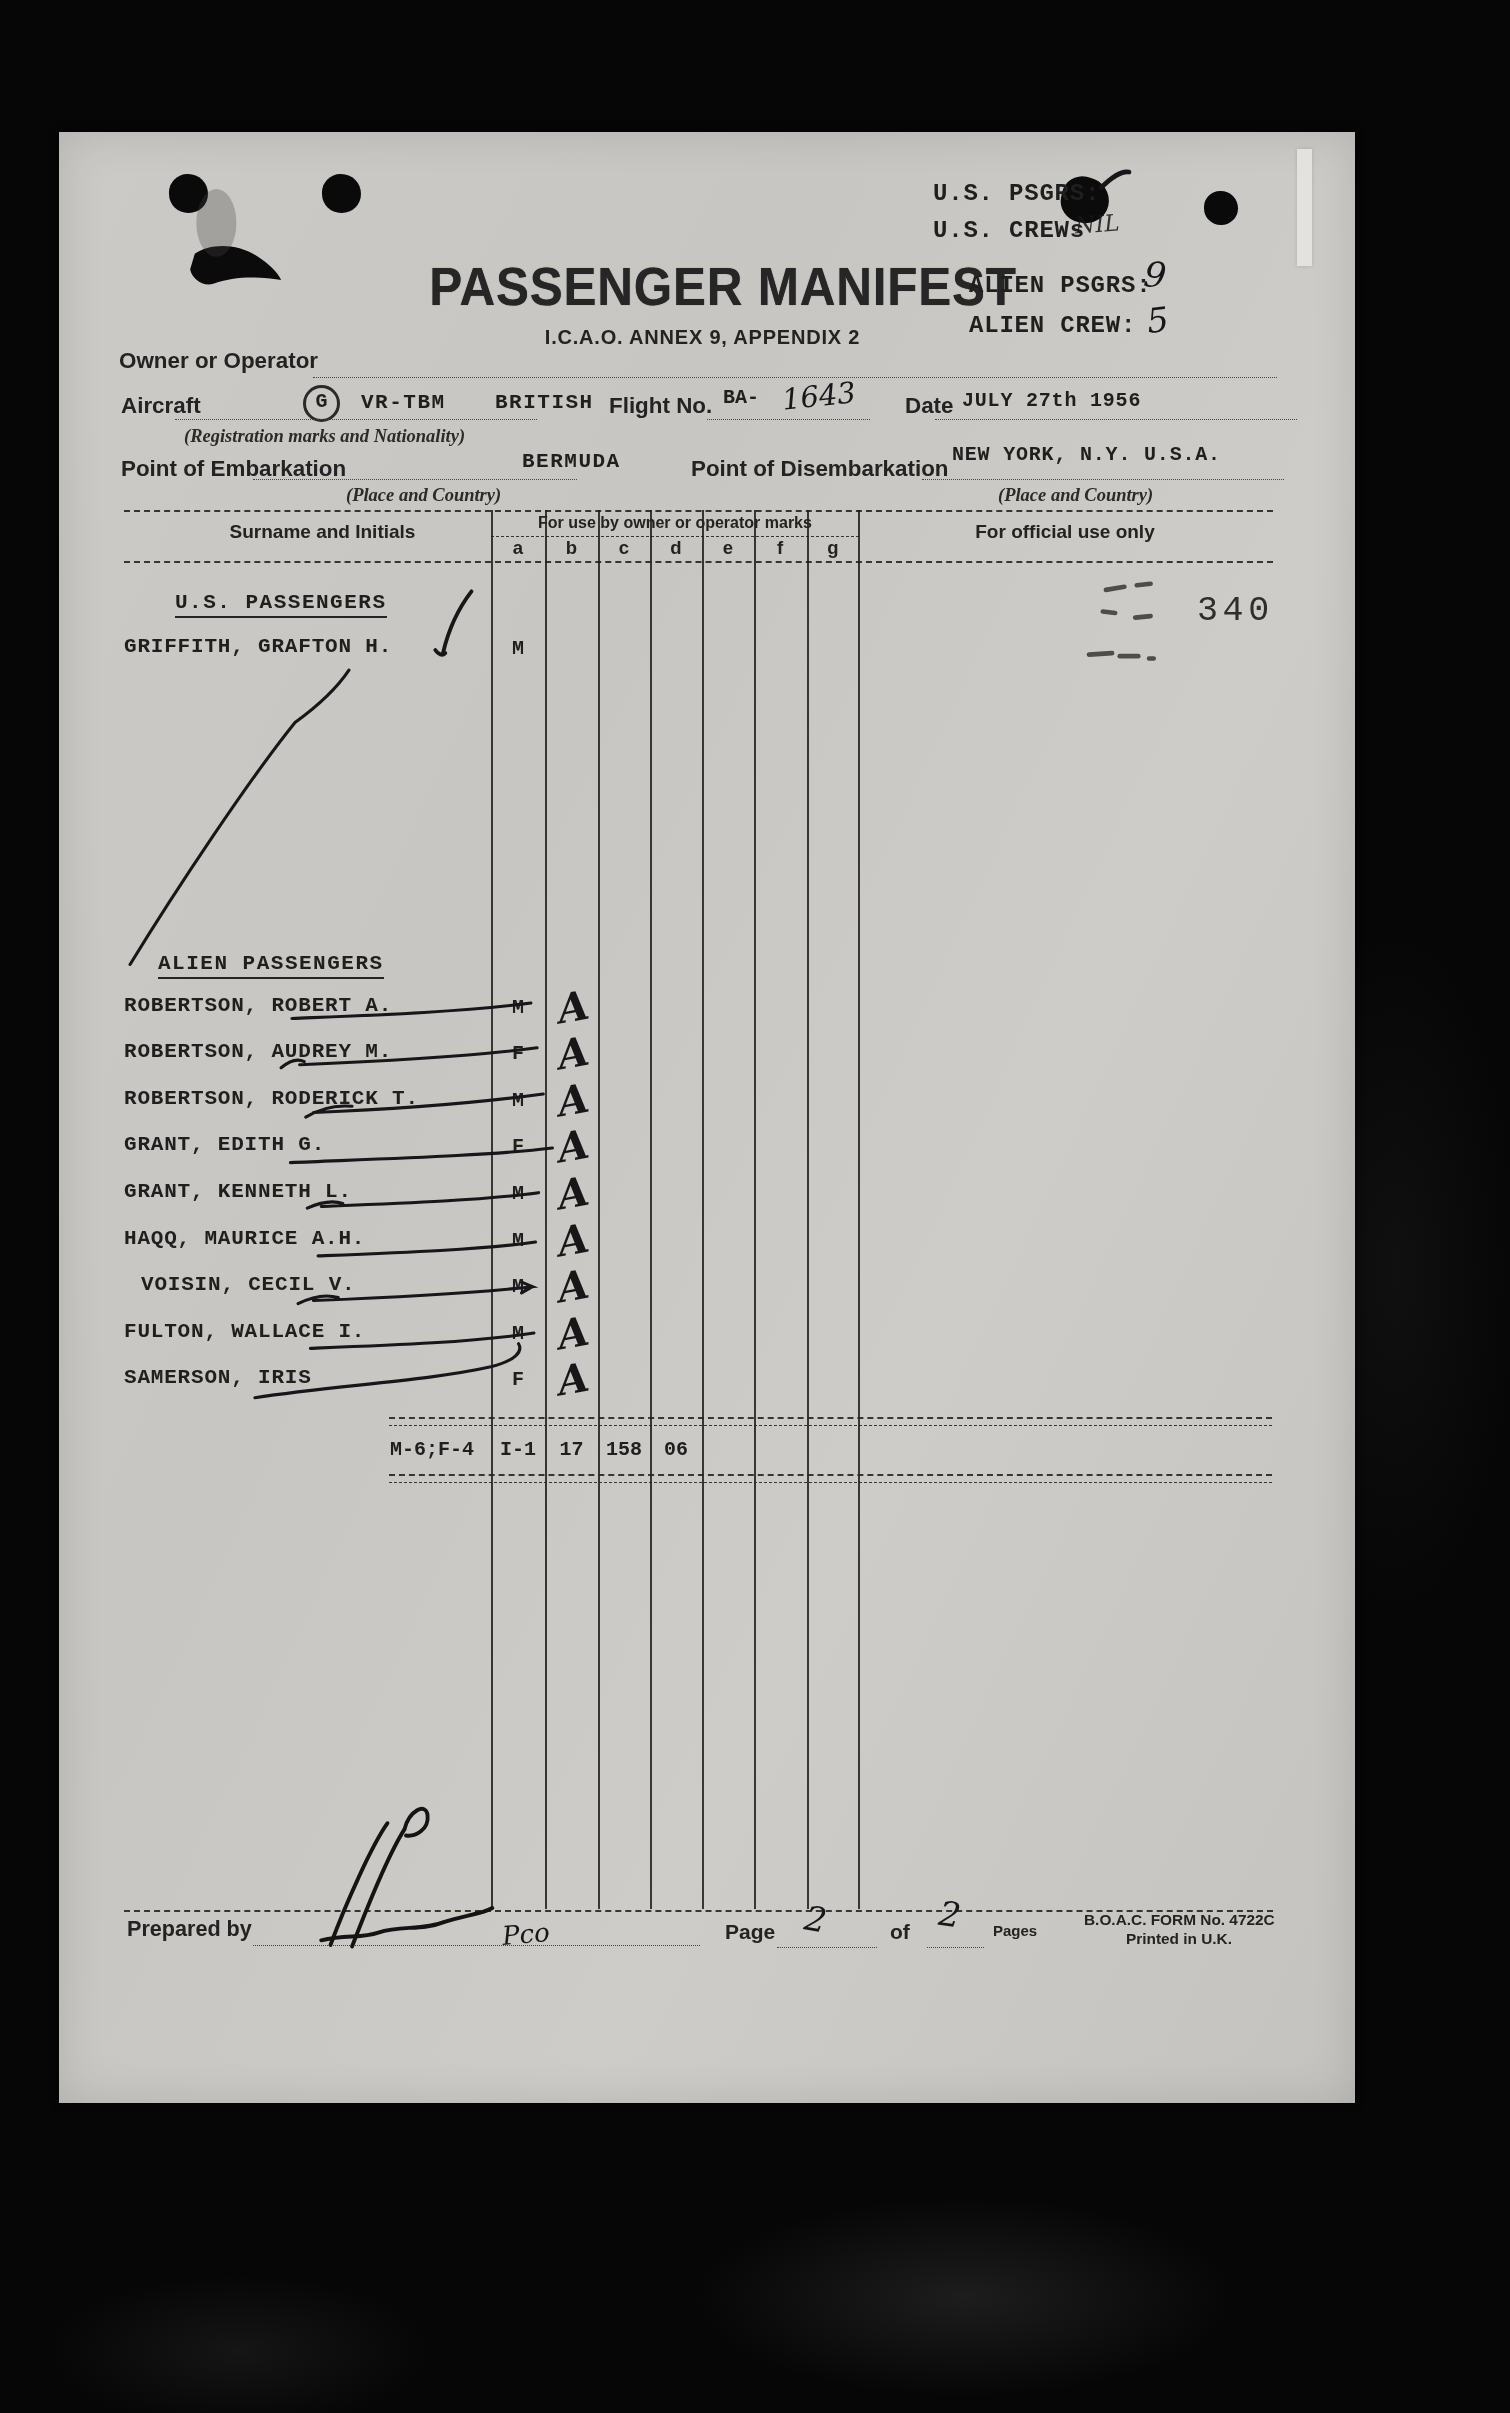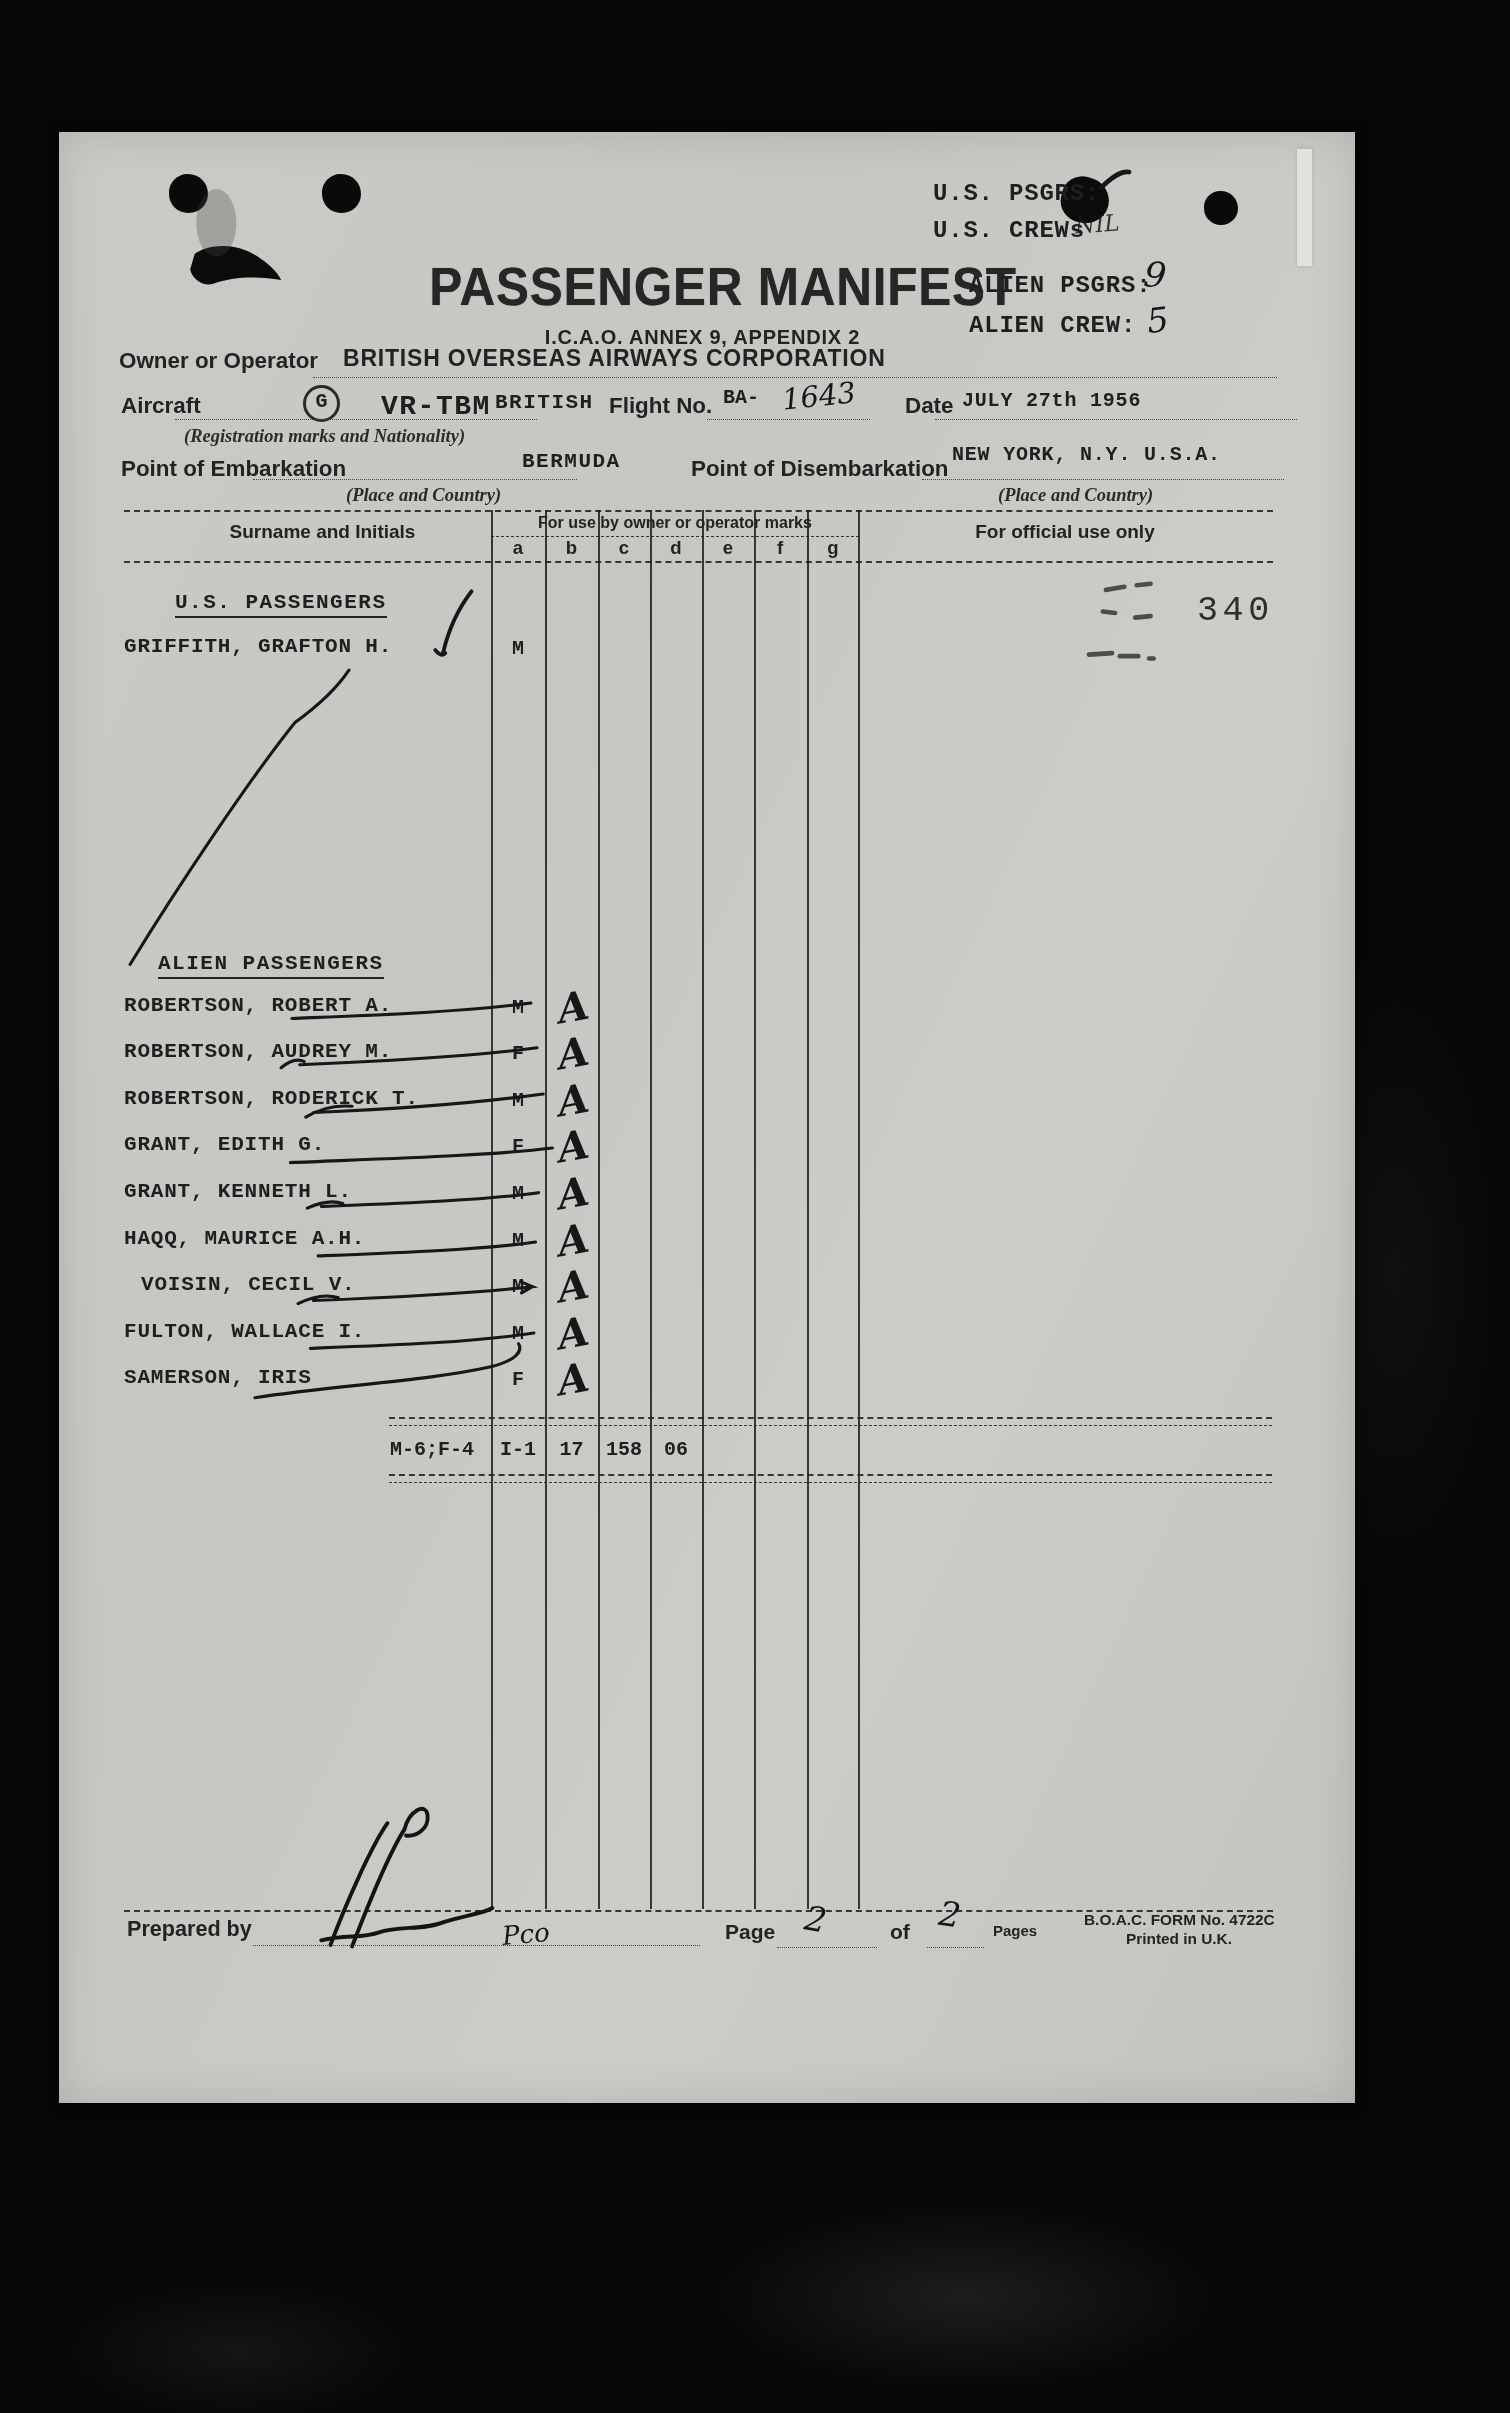--- a/index.html
+++ b/index.html
@@ -59,26 +59,25 @@
 
   <div class="abs sans" style="left:362px;top:125px;width:555px;text-align:center;font-size:51px;font-weight:800;letter-spacing:0.8px;transform:scale(.97,1.05);color:#262626;text-shadow:0 0 0.8px #444;">PASSENGER MANIFEST</div>
   <div class="abs sans" style="left:451px;top:194px;width:385px;text-align:center;font-size:20px;letter-spacing:0.8px;">I.C.A.O. ANNEX 9, APPENDIX 2</div>
 
   <div class="abs mono typed-lbl" style="left:910px;top:140px;">ALIEN PSGRS:</div>
   <div class="abs hand" style="left:1085px;top:123px;font-size:35px;transform:rotate(6deg);">9</div>
   <div class="abs mono typed-lbl" style="left:910px;top:180px;">ALIEN CREW:</div>
   <div class="abs hand" style="left:1088px;top:168px;font-size:34px;transform:rotate(-6deg);">5</div>
 
   <div class="abs sans" style="left:60px;top:216px;font-size:22.4px;">Owner or Operator</div>
-  <div class="abs sans" style="left:284px;top:213px;font-size:23px;letter-spacing:0.8px;">BRITISH OVERSEAS AIRWAYS CORPORATION</div>
   <div class="dotted" style="left:254px;top:245px;width:964px;"></div>
 
   <div class="abs sans" style="left:62px;top:261px;font-size:22.4px;">Aircraft</div>
   <div class="abs mono reg-circle" style="left:244px;top:253px;">G</div>
-  <div class="abs mono" style="left:302px;top:259px;font-size:28px;letter-spacing:1.5px;margin-left:20px;">VR-TBM</div>
+  <div class="abs mono" style="left:302px;top:259px;font-size:21px;letter-spacing:1.5px;">VR-TBM</div>
   <div class="abs mono" style="left:436px;top:259px;font-size:21px;letter-spacing:1.5px;">BRITISH</div>
   <div class="abs sans" style="left:550px;top:261px;font-size:22.4px;">Flight No.</div>
   <div class="abs mono" style="left:664px;top:254px;font-size:20px;">BA-</div>
   <div class="abs hand" style="left:723px;top:247px;font-size:29px;transform:rotate(-6deg);">1643</div>
   <div class="abs sans" style="left:846px;top:261px;font-size:22.4px;">Date</div>
   <div class="abs mono" style="left:903px;top:257px;font-size:20px;letter-spacing:0.8px;">JULY 27th 1956</div>
   <div class="dotted" style="left:116px;top:287px;width:362px;"></div>
   <div class="dotted" style="left:648px;top:287px;width:163px;"></div>
   <div class="dotted" style="left:876px;top:287px;width:362px;"></div>
   <div class="abs note" style="left:125px;top:294px;">(Registration marks and Nationality)</div>

